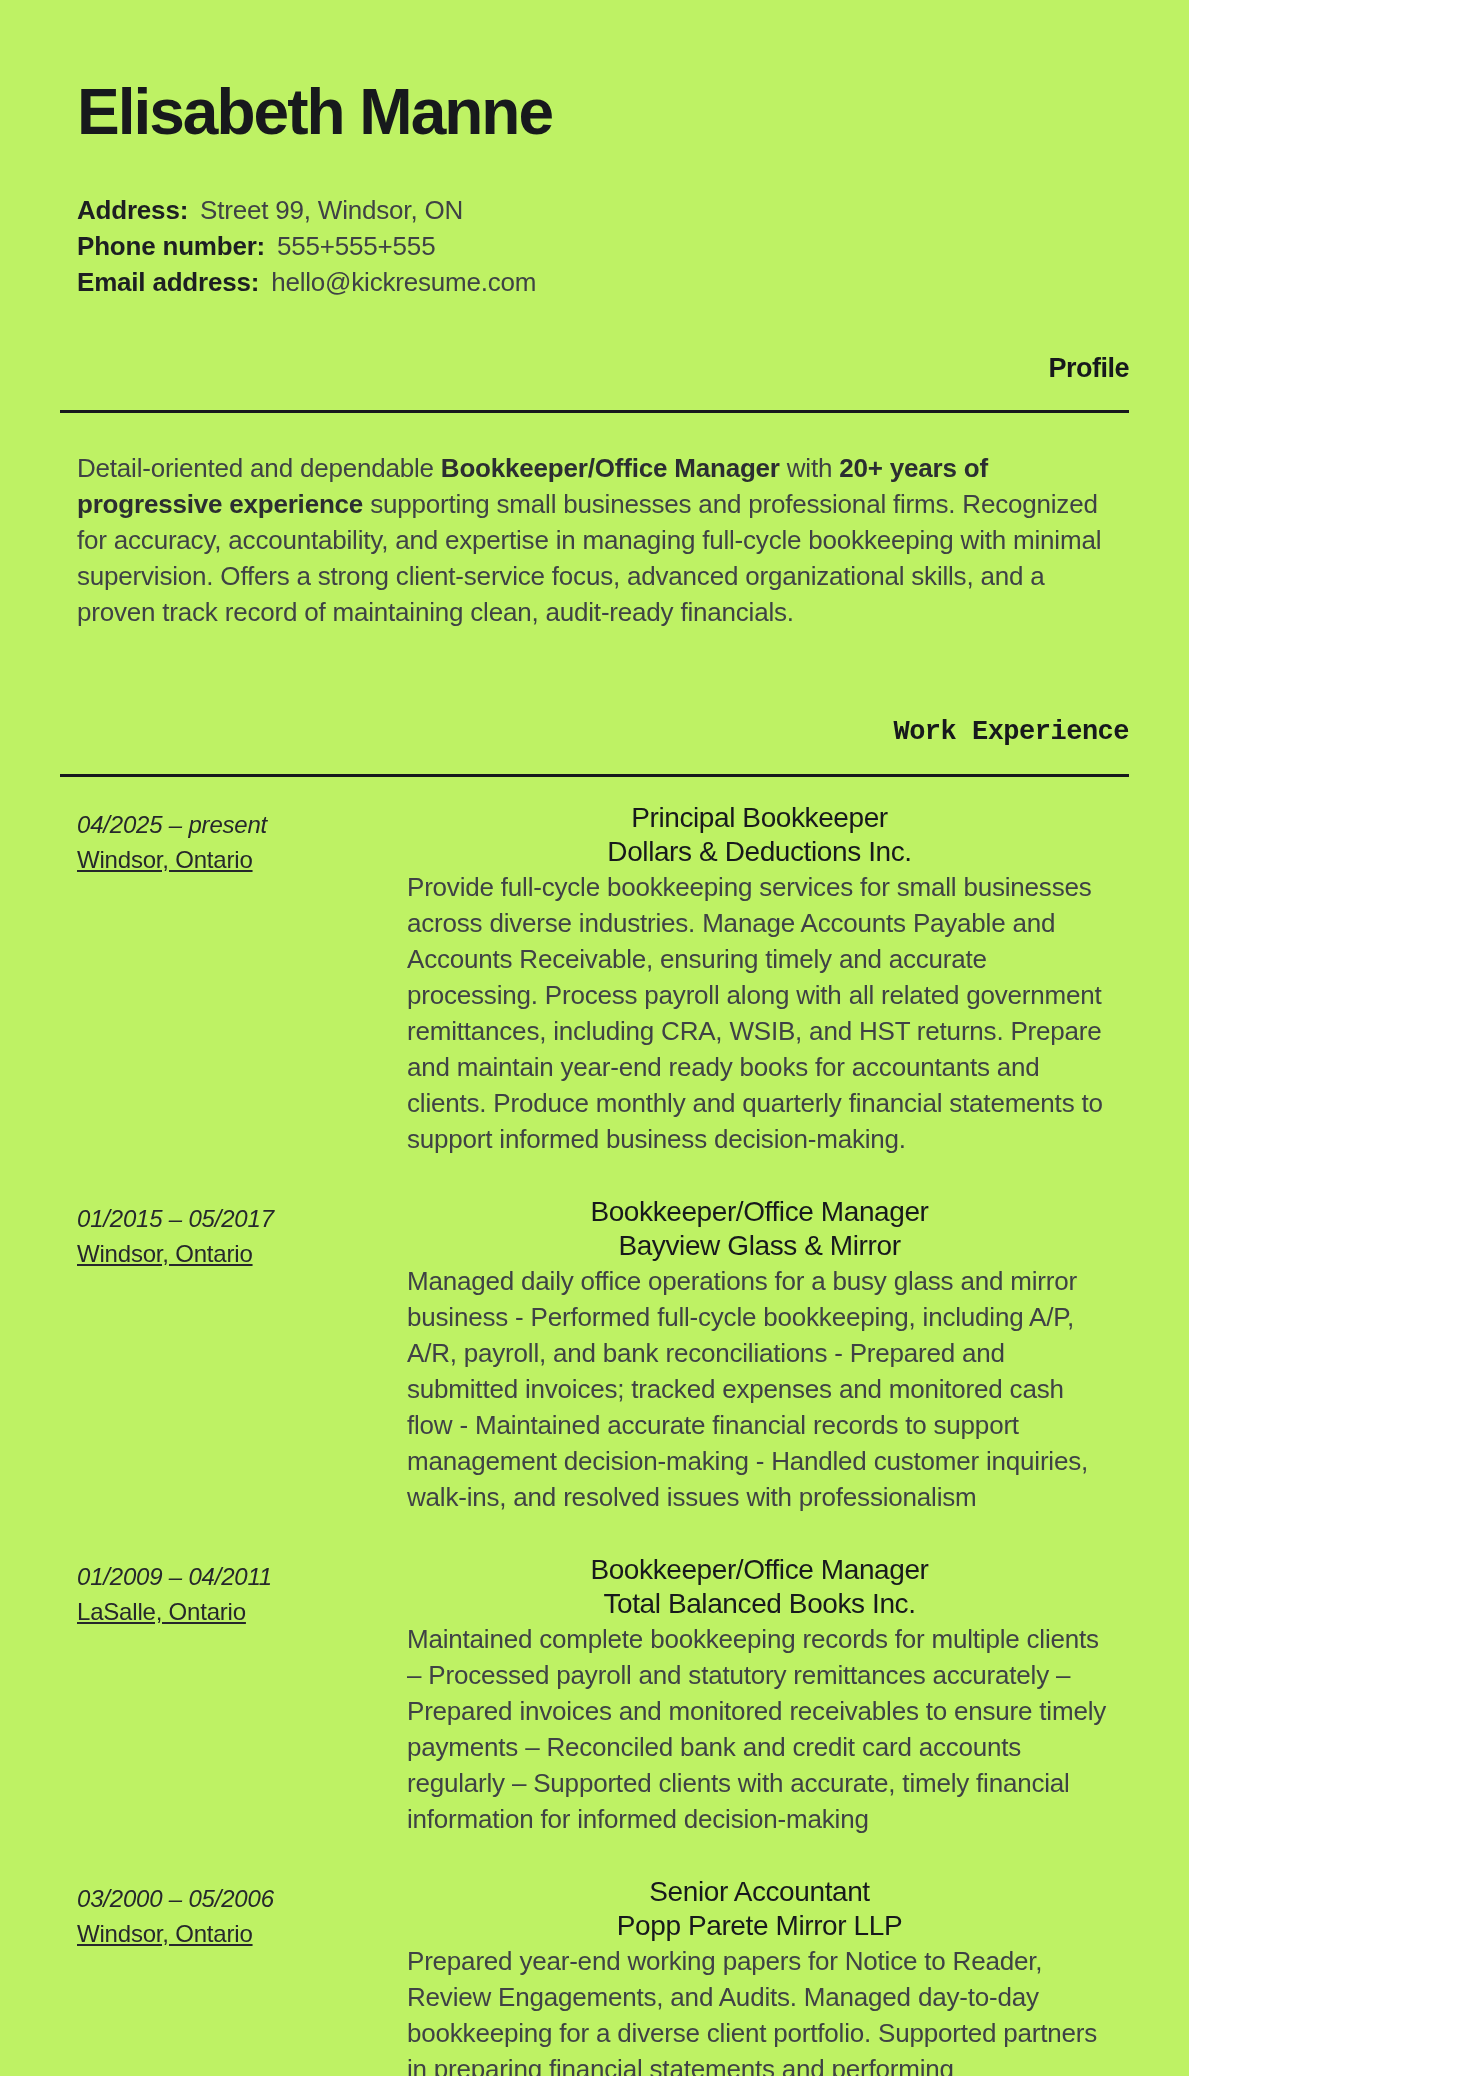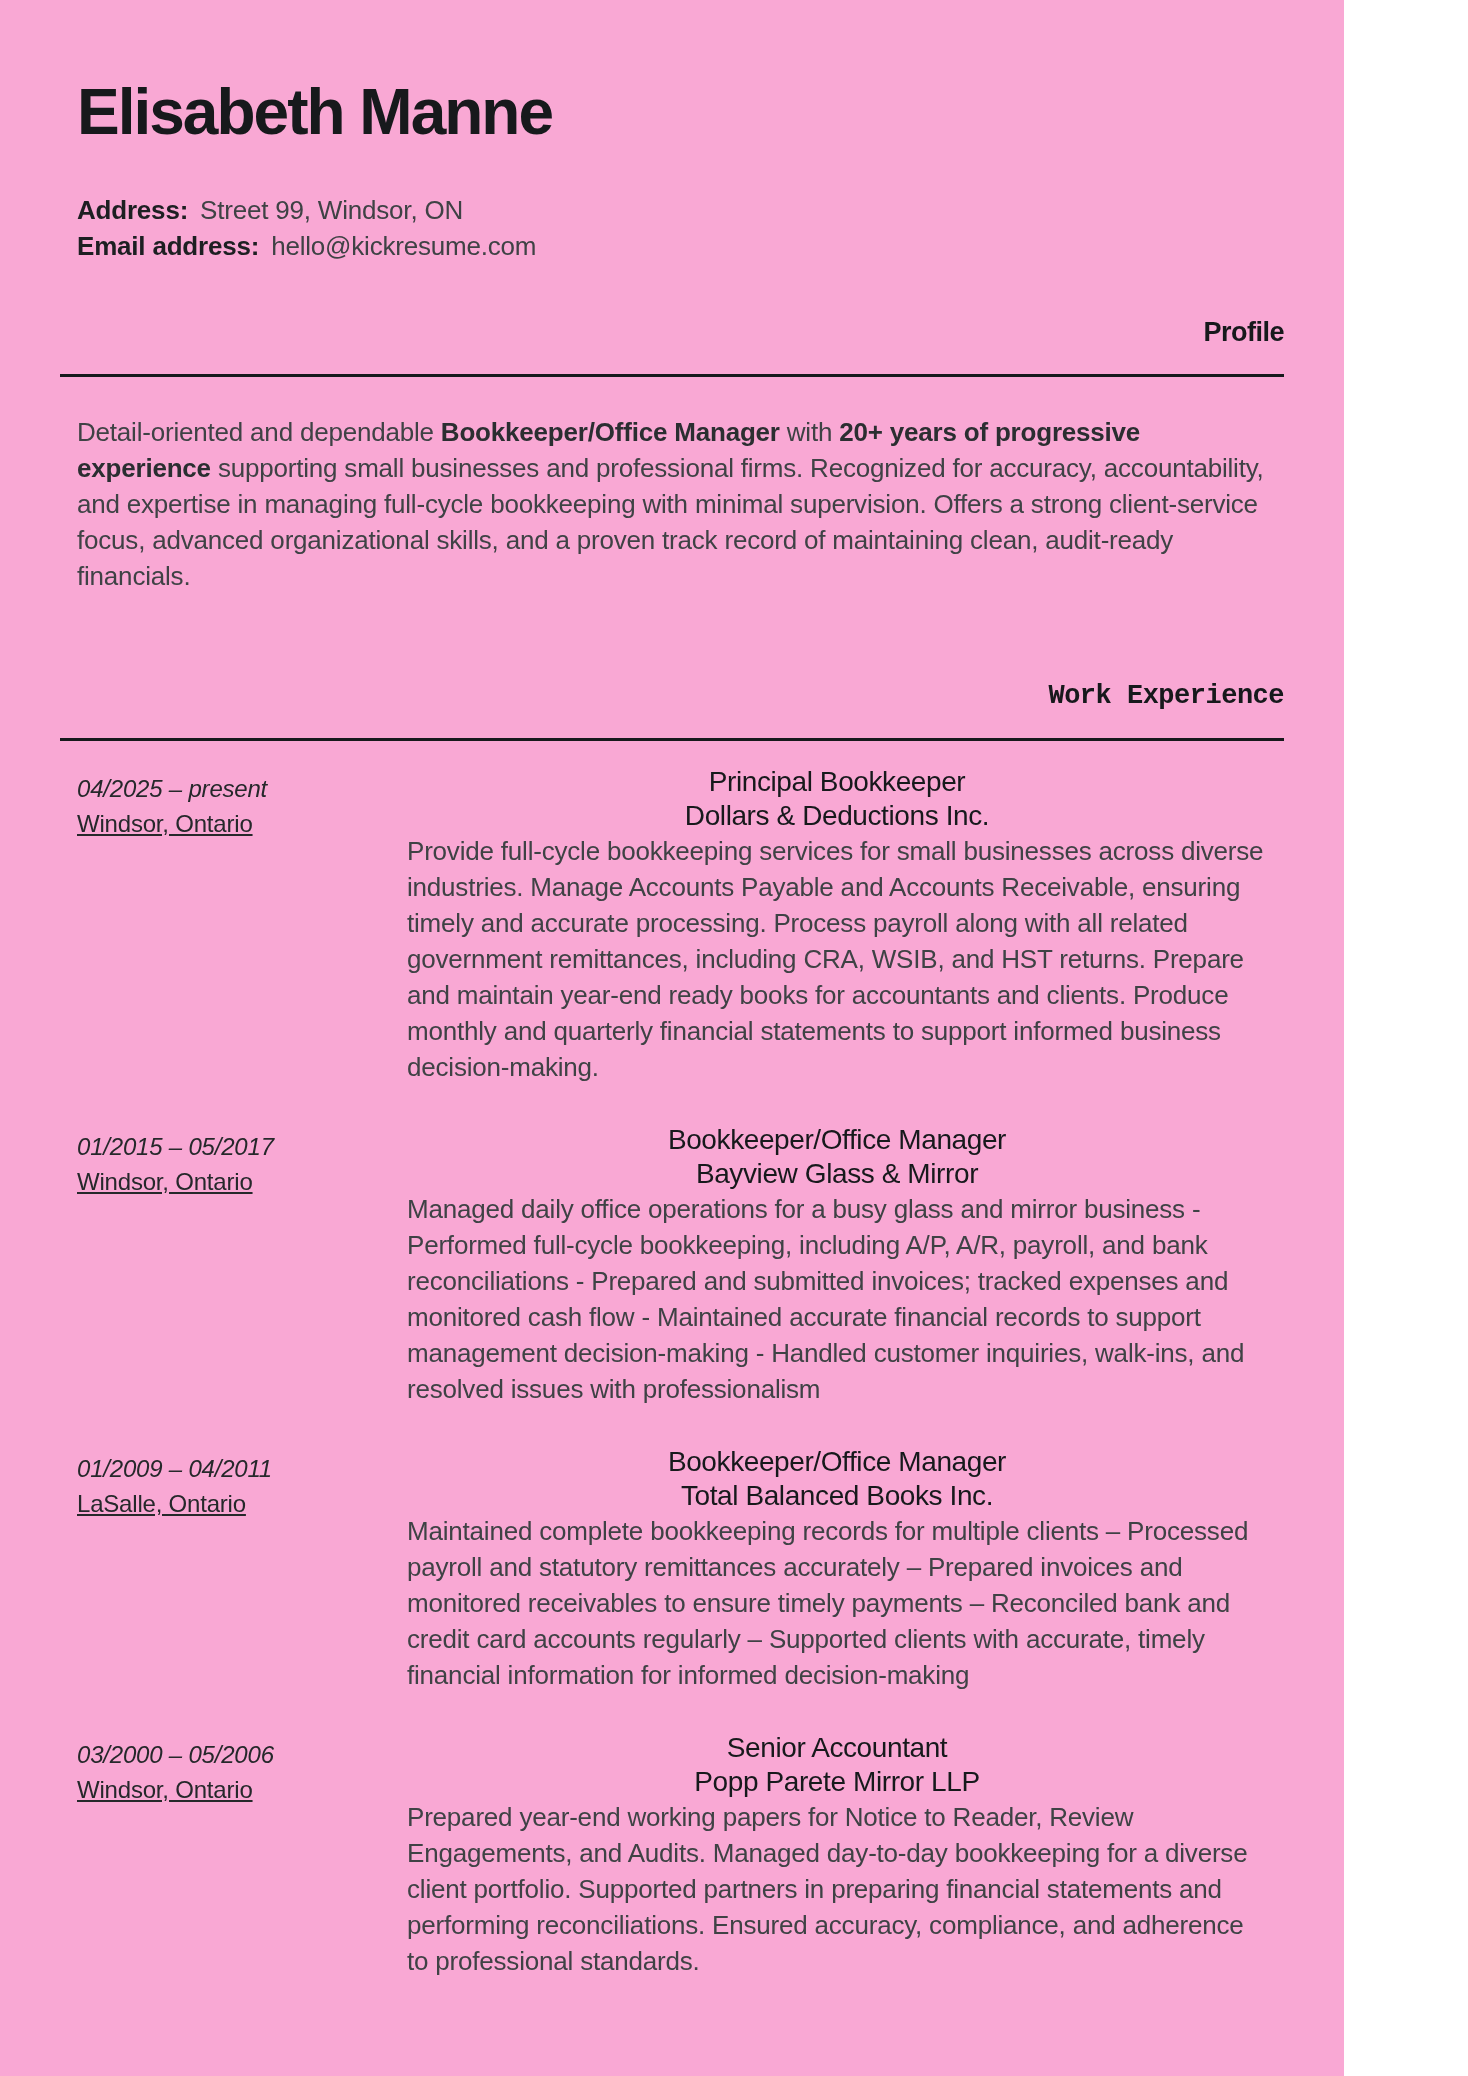--- a/index.html
+++ b/index.html
@@ -3,23 +3,23 @@
 <meta charset="utf-8">
 <style>
   * { margin: 0; padding: 0; box-sizing: border-box; }
   html, body { background: #ffffff; }
   body {
     width: 1468px;
     font-family: "Liberation Sans", sans-serif;
     -webkit-font-smoothing: antialiased;
   }
   .page {
-    width: 1344px;
+    width: 1189px;
     height: 2076px;
-    background: #f9a8d4;
+    background: #bef264;
     overflow: hidden;
   }
   .content {
     margin: 0 60px;           
   }
   .text-pad { padding: 0 17px; } 
 
   
   .name {
     padding-top: 78px;
@@ -113,20 +113,23 @@
 <div class="page">
   <div class="content">
 
     <h1 class="name text-pad">Elisabeth Manne</h1>
 
     <div class="contact text-pad">
       <span class="contact-row">
         <span class="clabel">Address:</span><span class="cvalue">Street 99, Windsor, ON</span>
       </span>
       <span class="contact-row">
+        <span class="clabel">Phone number:</span><span class="cvalue">555+555+555</span>
+      </span>
+      <span class="contact-row">
         <span class="clabel">Email address:</span><span class="cvalue">hello@kickresume.com</span>
       </span>
     </div>
 
     <h2 class="section-title">Profile</h2>
     <div class="rule"></div>
 
     <p class="profile-text text-pad"><span>Detail-oriented and dependable </span><span class="b">Bookkeeper/Office Manager</span><span> with </span><span class="b">20+ years of progressive experience</span><span> supporting small businesses and professional firms. Recognized for accuracy, accountability, and expertise in managing full-cycle bookkeeping with minimal supervision. Offers a strong client-service focus, advanced organizational skills, and a proven track record of maintaining clean, audit-ready financials.</span></p>
 
     <h2 class="section-title work">Work Experience</h2>

